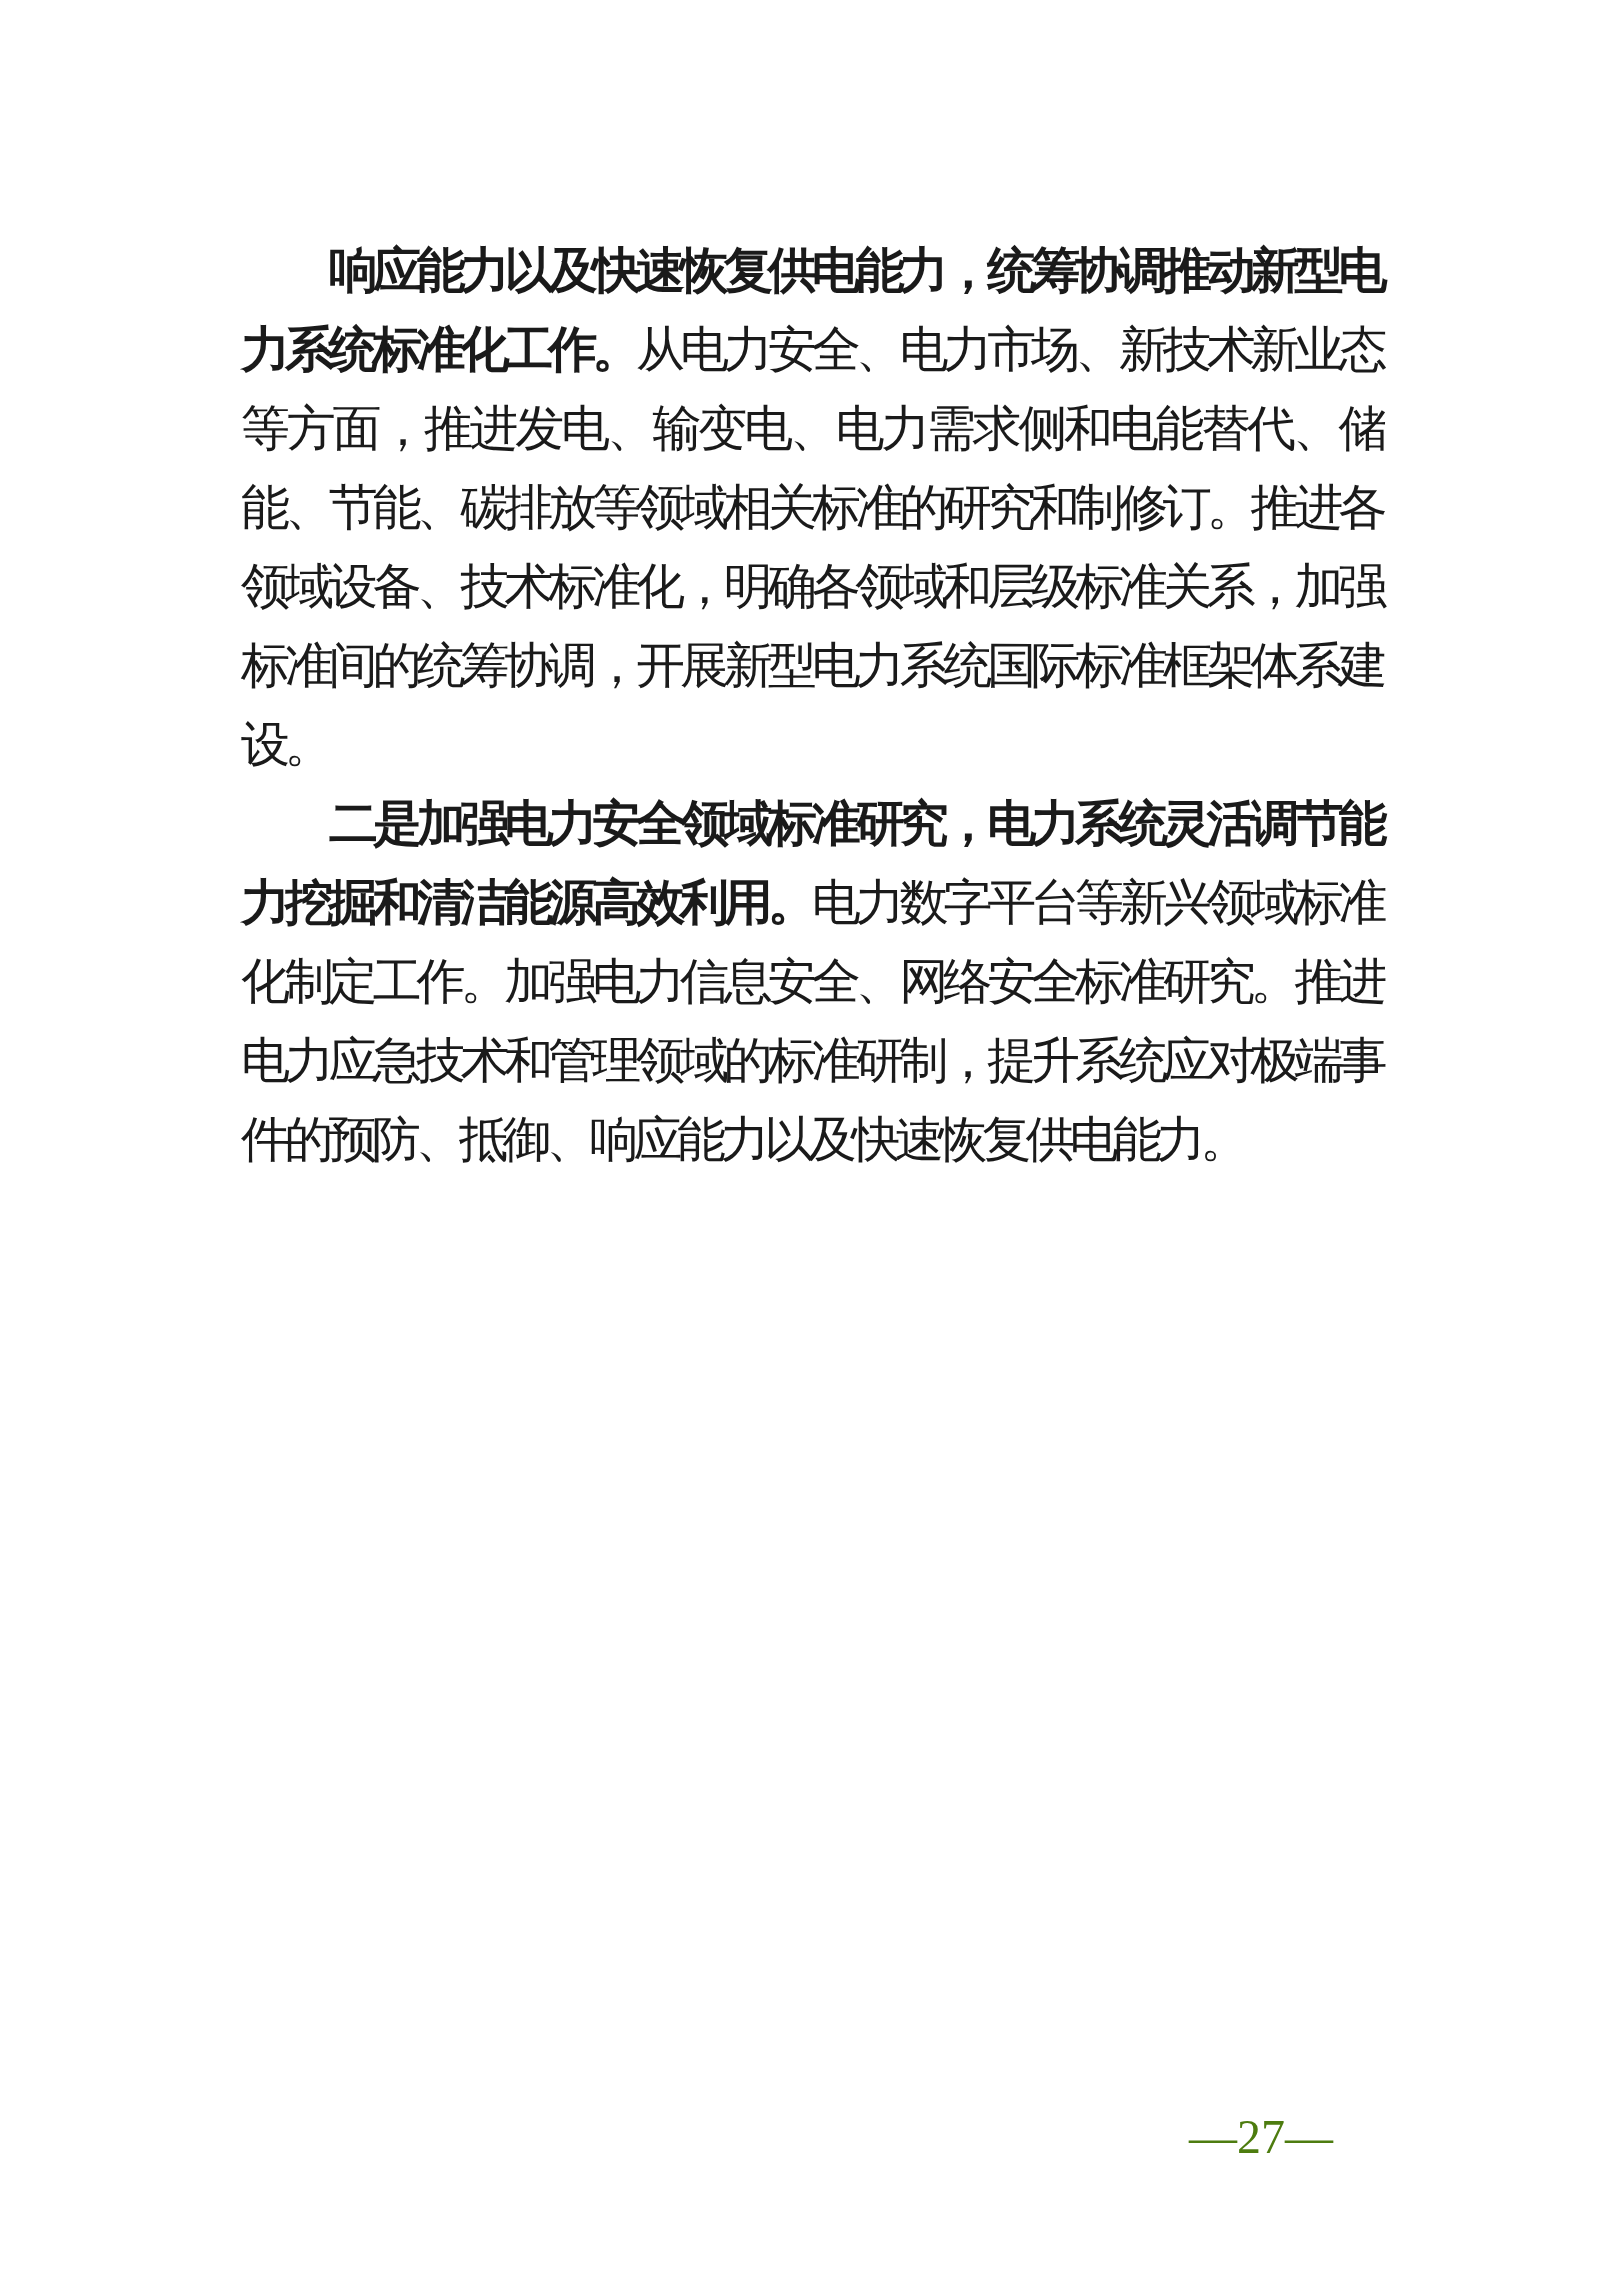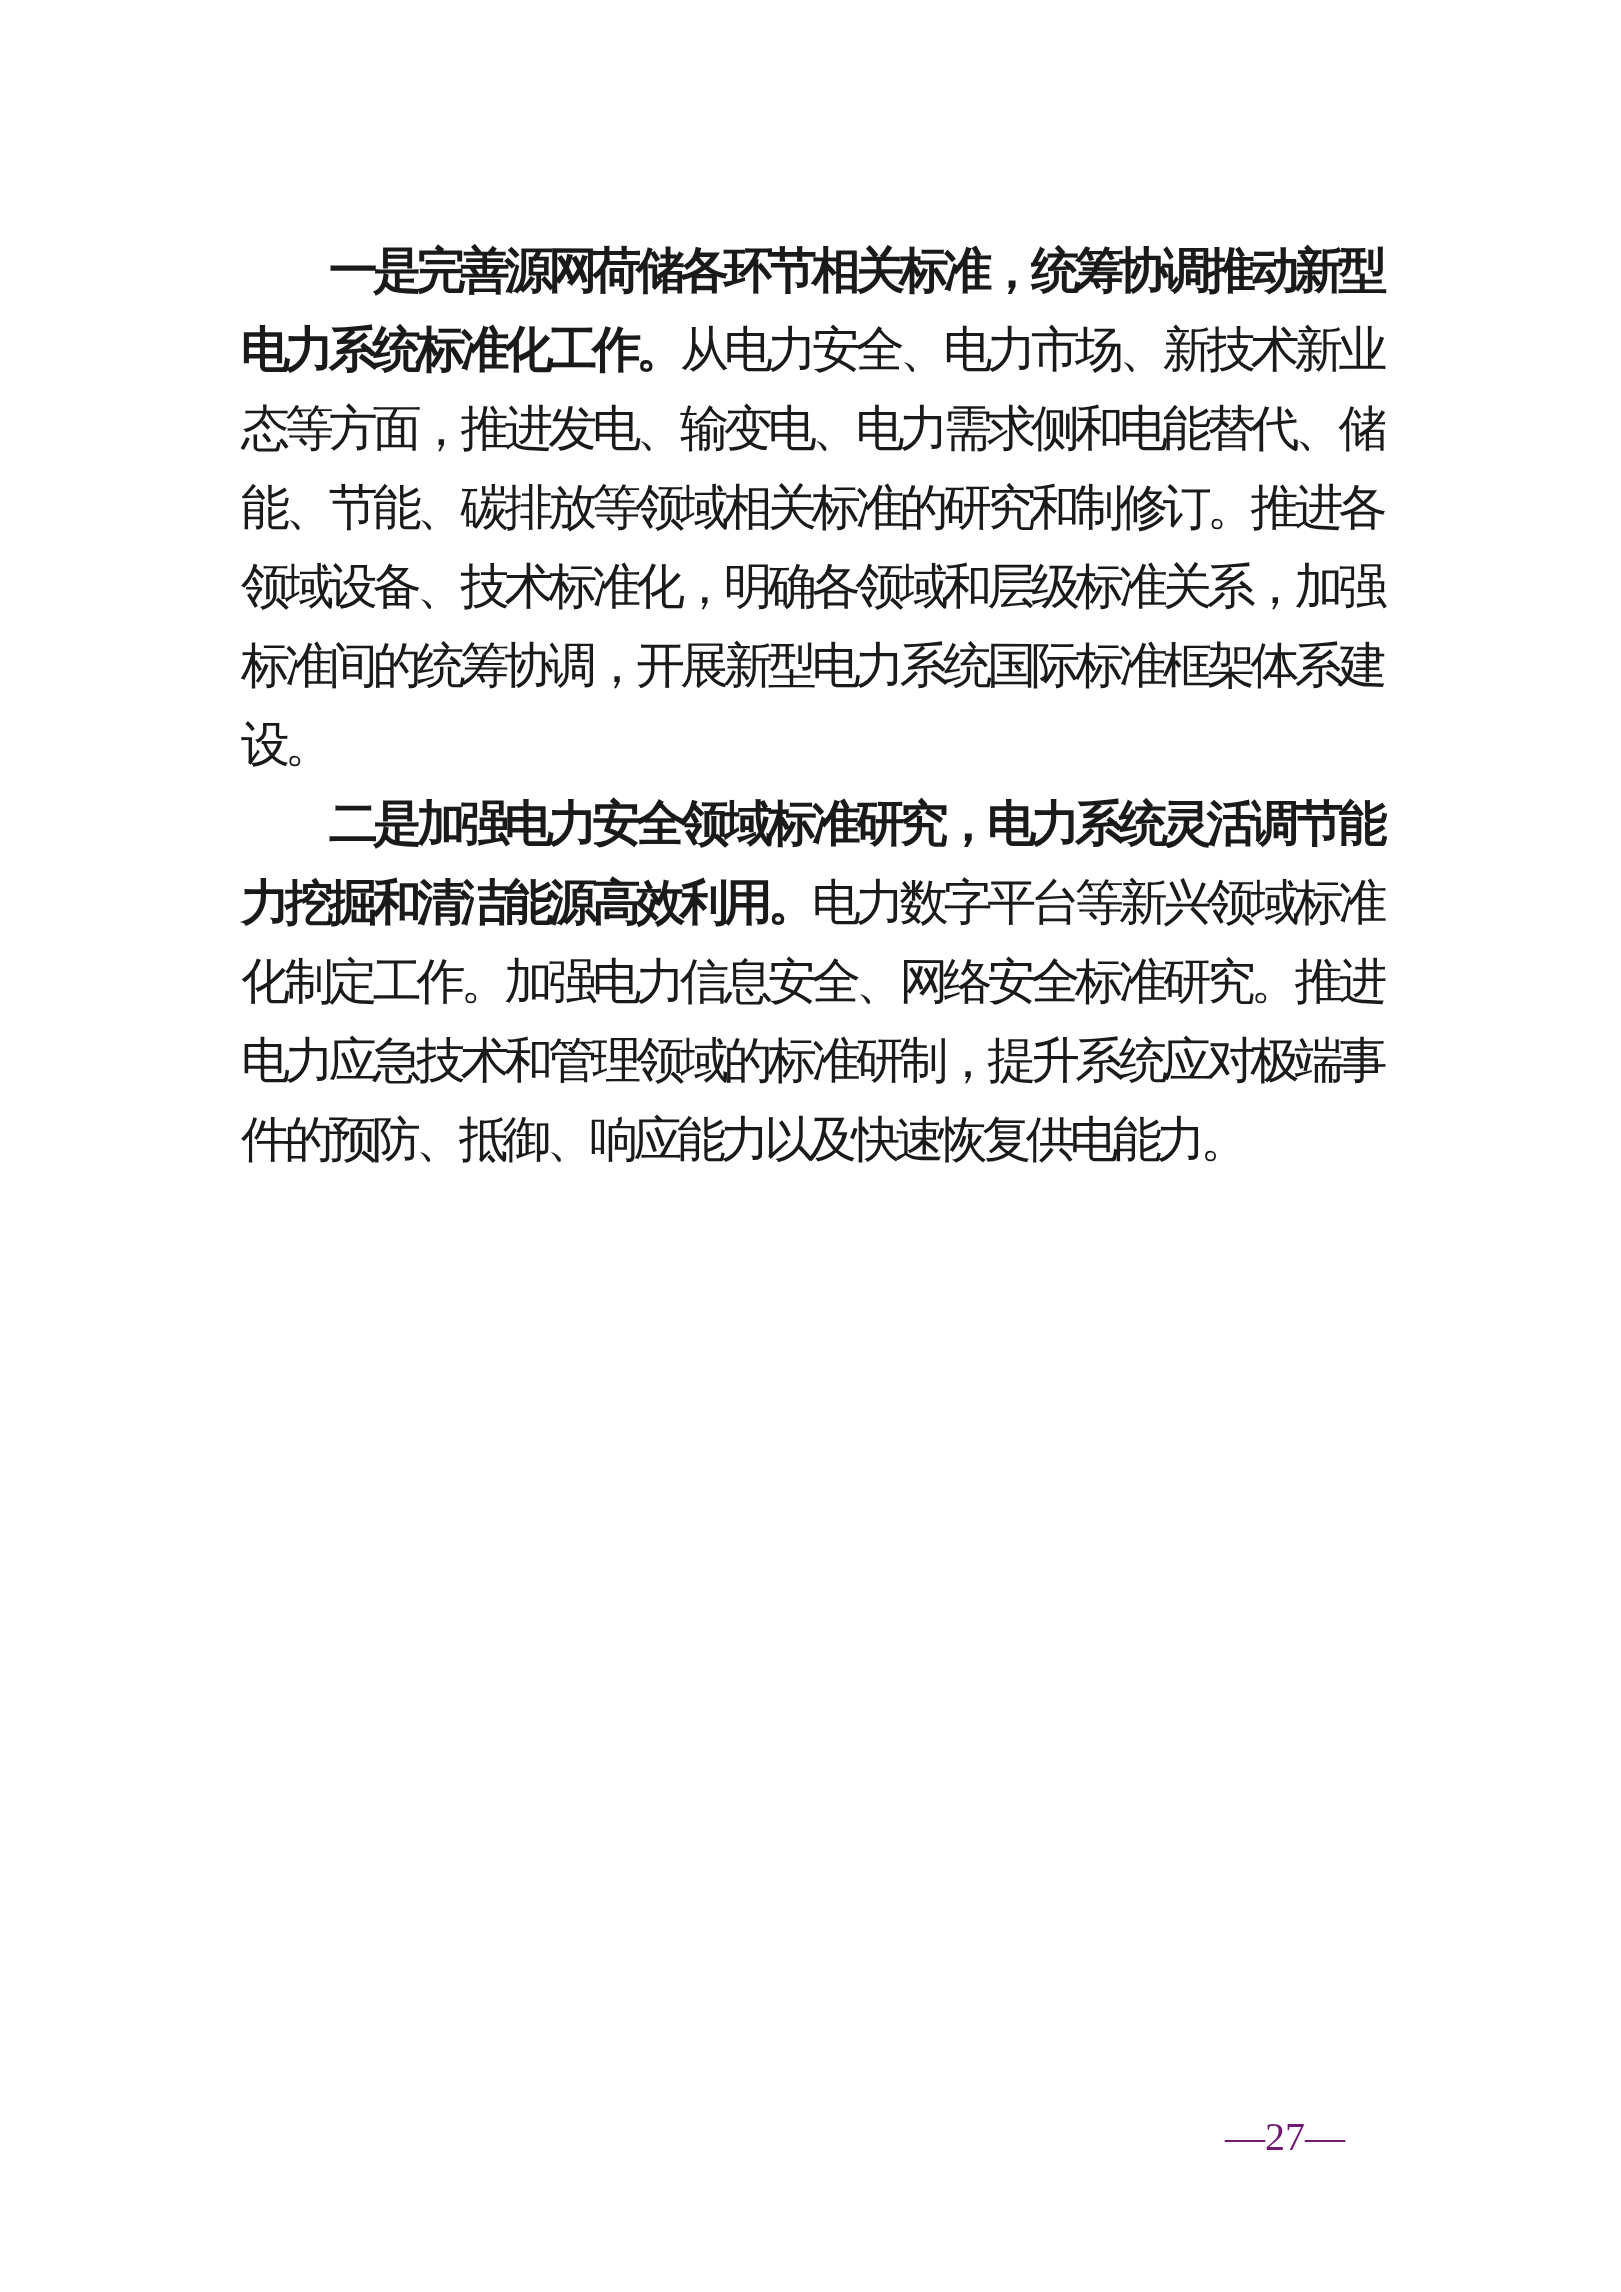--- a/index.html
+++ b/index.html
@@ -35,31 +35,31 @@
   }
   .lead {
     font-weight: 700;
   }
   .body-text {
     font-weight: 400;
   }
   .page-number {
     position: absolute;
     top: 2115px;
-    right: 276px;
-    font-size: 40px;
+    right: 288px;
+    font-size: 48px;
     line-height: 44px;
     letter-spacing: 0;
-    color: #701a75;
+    color: #4d7c0f;
     white-space: nowrap;
   }
 </style>
 </head>
 <body>
 
 <div class="page">
   <div class="text-block">
-    <p><span class="lead">一是完善源网荷储各环节相关标准，统筹协调推动新型电力系统标准化工作。</span><span class="body-text">从电力安全、电力市场、新技术新业态等方面，推进发电、输变电、电力需求侧和电能替代、储能、节能、碳排放等领域相关标准的研究和制修订。推进各领域设备、技术标准化，明确各领域和层级标准关系，加强标准间的统筹协调，开展新型电力系统国际标准框架体系建设。</span></p>
+    <p><span class="lead">响应能力以及快速恢复供电能力，统筹协调推动新型电力系统标准化工作。</span><span class="body-text">从电力安全、电力市场、新技术新业态等方面，推进发电、输变电、电力需求侧和电能替代、储能、节能、碳排放等领域相关标准的研究和制修订。推进各领域设备、技术标准化，明确各领域和层级标准关系，加强标准间的统筹协调，开展新型电力系统国际标准框架体系建设。</span></p>
     <p><span class="lead">二是加强电力安全领域标准研究，电力系统灵活调节能力挖掘和清洁能源高效利用。</span><span class="body-text">电力数字平台等新兴领域标准化制定工作。加强电力信息安全、网络安全标准研究。推进电力应急技术和管理领域的标准研制，提升系统应对极端事件的预防、抵御、响应能力以及快速恢复供电能力。</span></p>
   </div>
   <div class="page-number">—27—</div>
 </div>
 
 
 </body></html>

